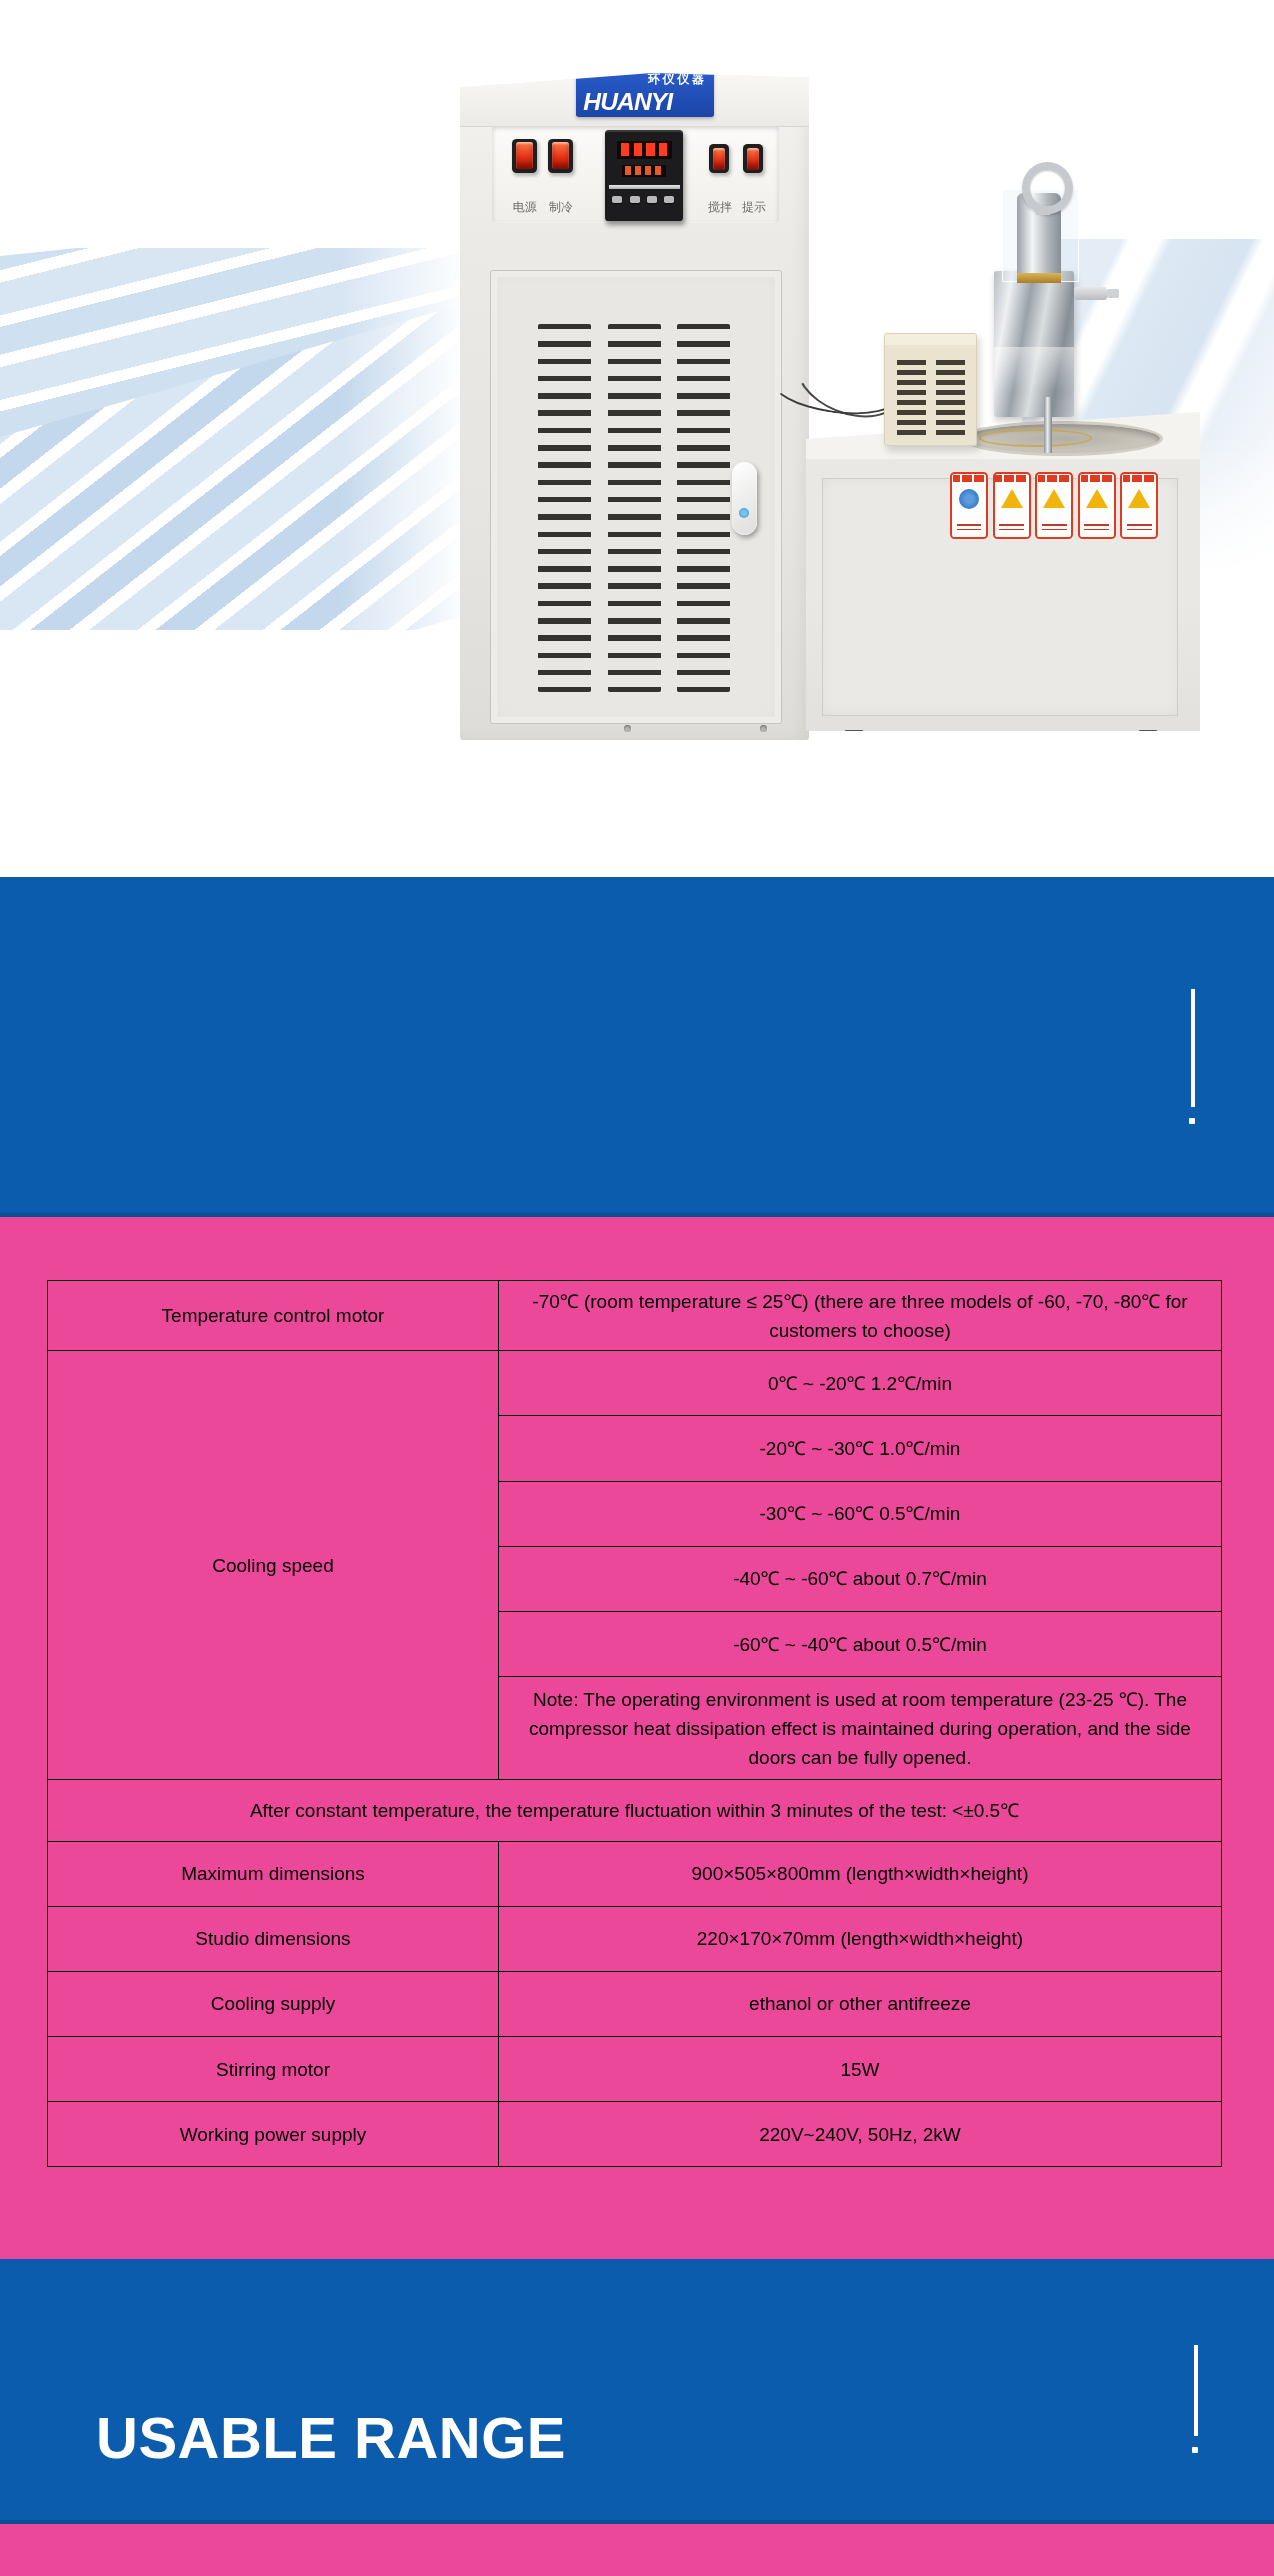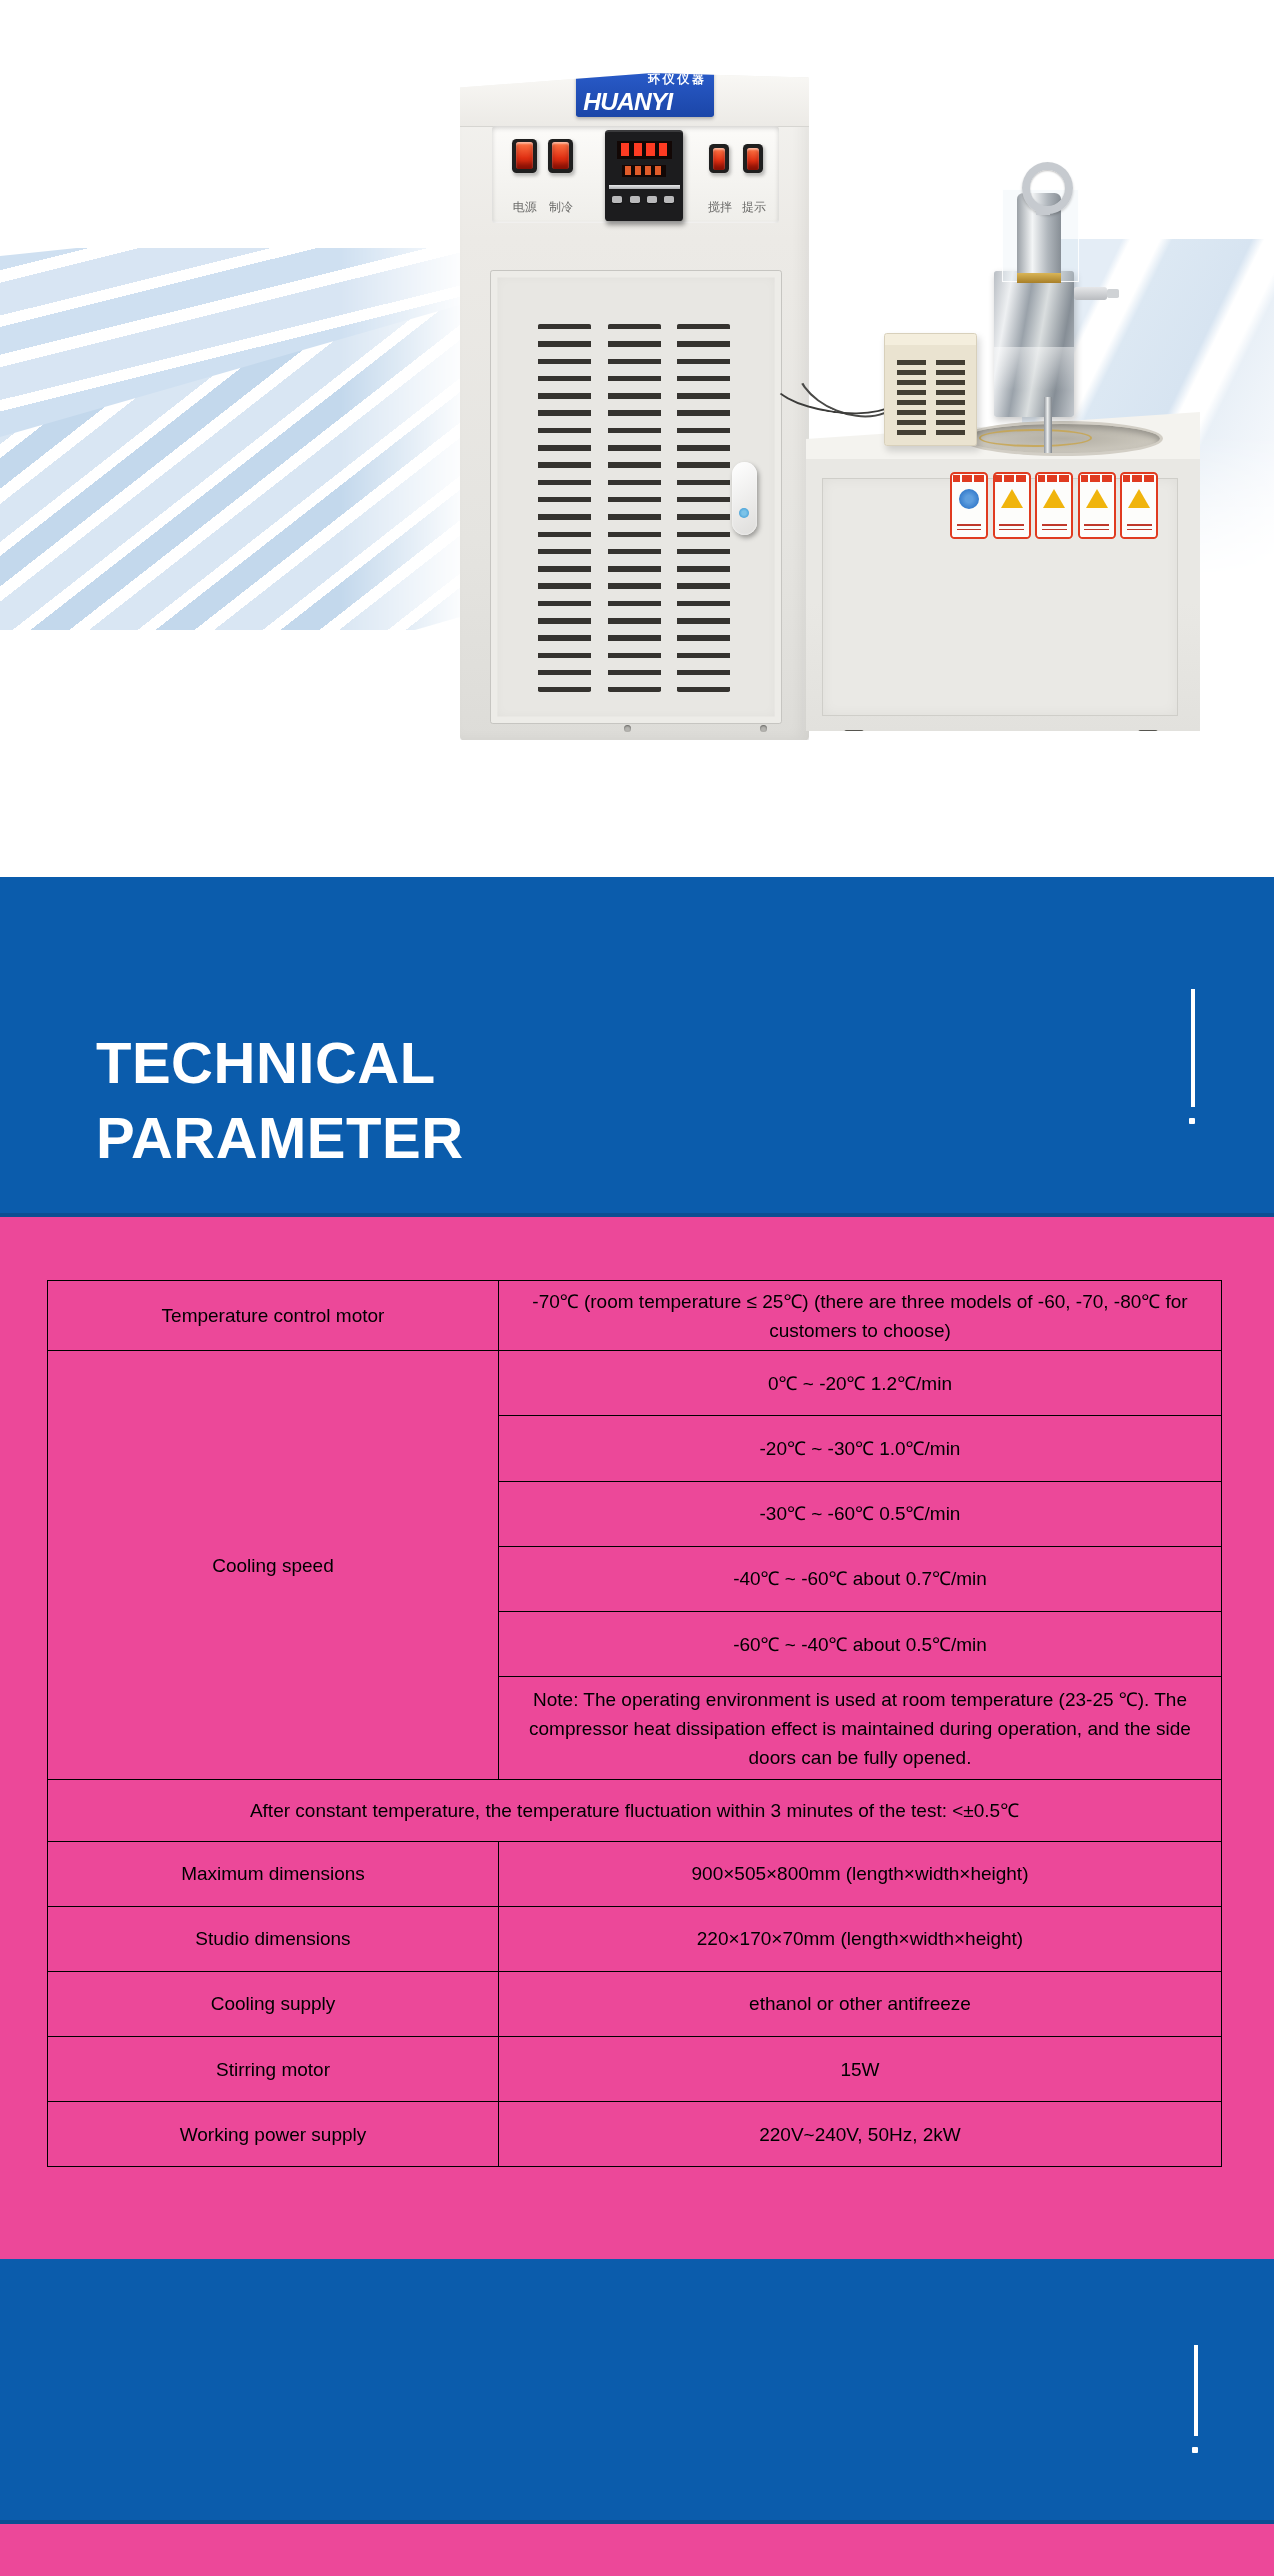--- a/index.html
+++ b/index.html
@@ -253,21 +253,20 @@
     <div class="shroud"></div>
     <div class="cyl"></div>
     <div class="gold"></div>
     <div class="eye"></div>
     <div class="conn"></div>
     <div class="rod"></div>
   </div>
 
   <section class="banner banner-technical" style="background: rgb(11, 92, 172); border-bottom-color: rgb(12, 78, 146);">
   </section>
-  <h2 class="banner-title bt1"><span>TECHNICAL</span><br><span>PARAMETER</span></h2>
   <i class="excl-line e1l"></i>
   <i class="excl-dot e1d"></i>
 
   <table class="spec">
     <tbody>
       <tr>
         <td class="col1 h76">Temperature control motor</td>
         <td class="h76">-70℃ (room temperature ≤ 25℃) (there are three models of -60, -70, -80℃ for customers to choose)</td>
       </tr>
       <tr>
@@ -309,17 +308,18 @@
         <td class="h71">15W</td>
       </tr>
       <tr>
         <td class="col1 h71">Working power supply</td>
         <td class="h71">220V~240V, 50Hz, 2kW</td>
       </tr>
     </tbody>
   </table>
 
   <section class="banner banner-usable" style="background: rgb(11, 92, 172); border-bottom-color: rgb(12, 78, 146);"></section>
+  <h2 class="banner-title bt2"><span>USABLE RANGE</span></h2>
   <i class="excl-line e2l"></i>
   <i class="excl-dot e2d"></i>
 
 </div>
 
 
 </body></html>

